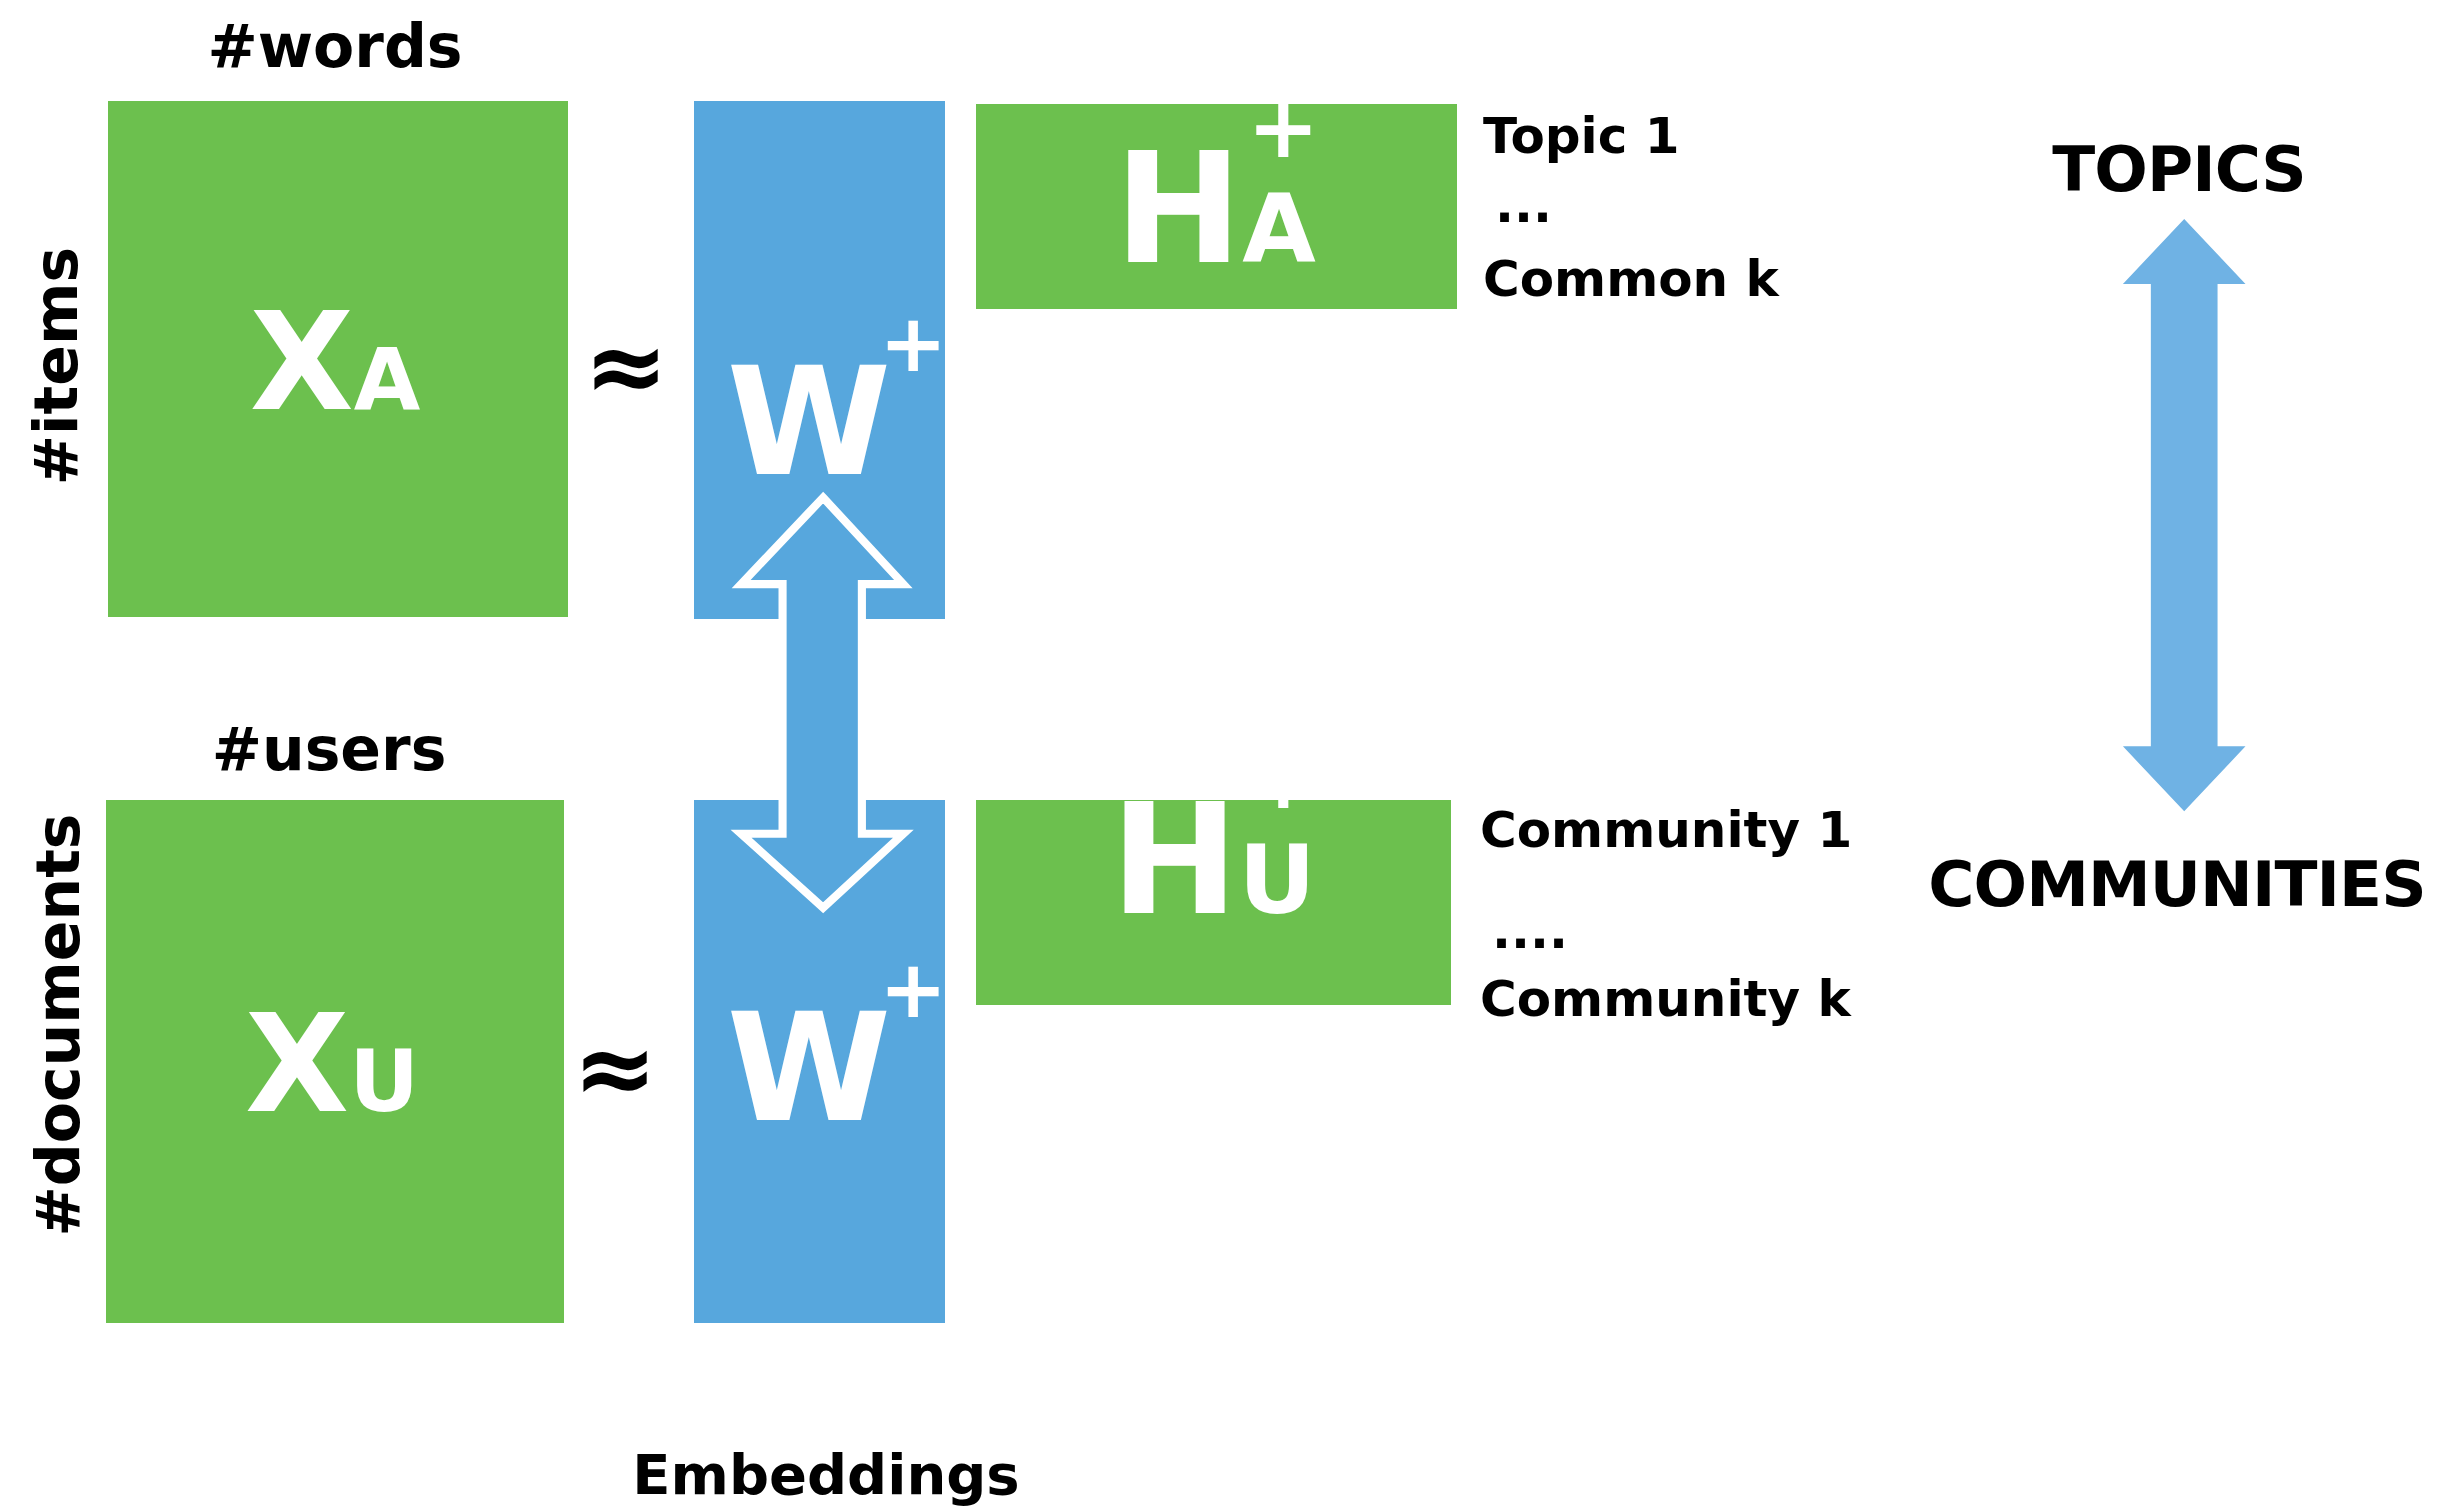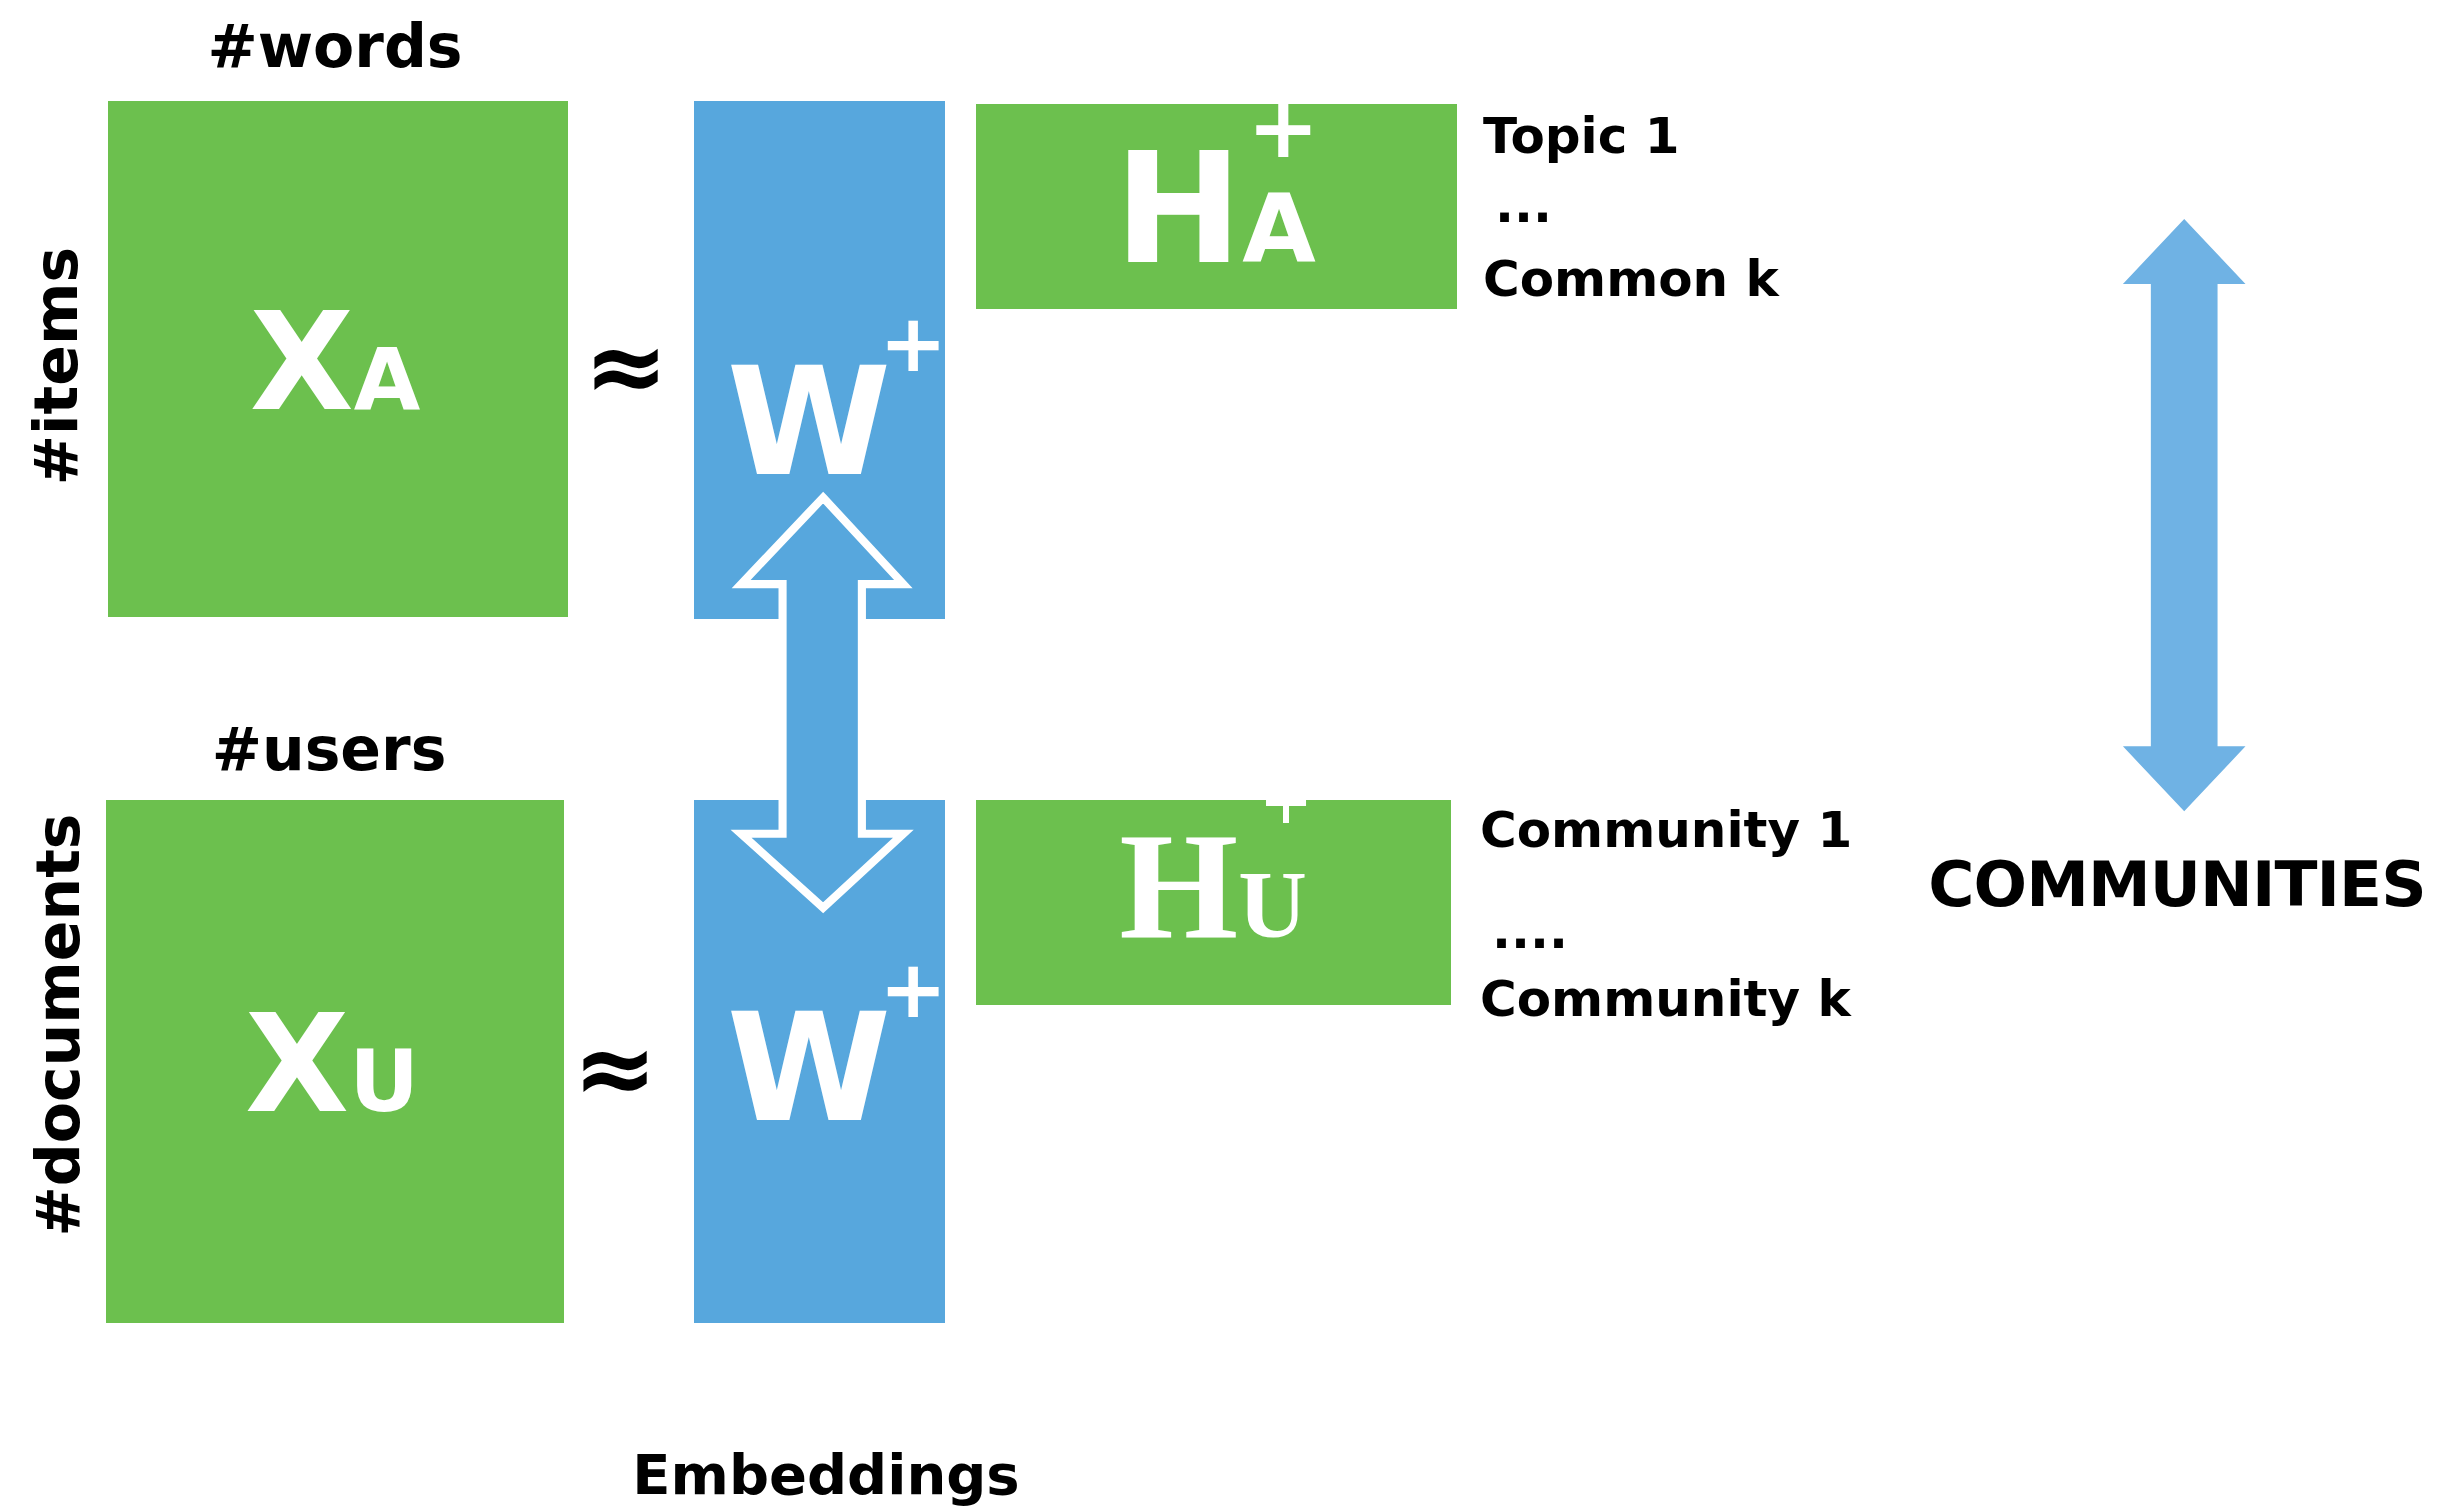--- a/index.html
+++ b/index.html
@@ -90,34 +90,35 @@
 
   <div class="approx" style="left:615px;top:1068px;">≈</div>
 
   <div class="block blue-block" style="left:694px;top:800px;width:251px;height:523px;"></div>
   <div class="matrix-text w-text" style="left:809px;top:1068px;">
     <span class="mt-base">W</span>
     <span class="mt-sup">+</span>
   </div>
 
   <div class="block green-block" style="left:976px;top:800px;width:475px;height:205px;"></div>
-  <div class="matrix-text h-text" style="left:1213px;top:885px;font-family:Liberation Serif, serif;">
+  <div class="matrix-text h-text" style="left:1213px;top:860px;">
     <span class="mt-base">H</span><span class="mt-sub">U</span>
     <span class="mt-sup">+</span>
   </div>
 
   <div class="list-label" style="left:1480px;top:802px;">Community 1</div>
   <div class="list-label" style="left:1492px;top:903px;">....</div>
   <div class="list-label" style="left:1480px;top:971px;">Community k</div>
 
   <div class="caption" style="left:826px;top:1347px;">
     <br>
     <span>Embeddings</span>
   </div>
 
+  <div class="heading" style="left:2179px;top:169px;">TOPICS</div>
   <div class="heading" style="left:2177px;top:884px;">COMMUNITIES</div>
 
   <svg class="arrow-layer" viewBox="0 0 2731 1673" xmlns="http://www.w3.org/2000/svg">
 
     <polygon class="shared-arrow" points="913,552 1002,648 956,648 956,925 1002,925 913,1007 822,925 868,925 868,648 822,648"></polygon>
 
     <polygon class="side-arrow" points="2423,243 2491,315 2460,315 2460,828 2491,828 2423,900 2355,828 2386,828 2386,315 2355,315"></polygon>
   </svg>
 
 </div>

